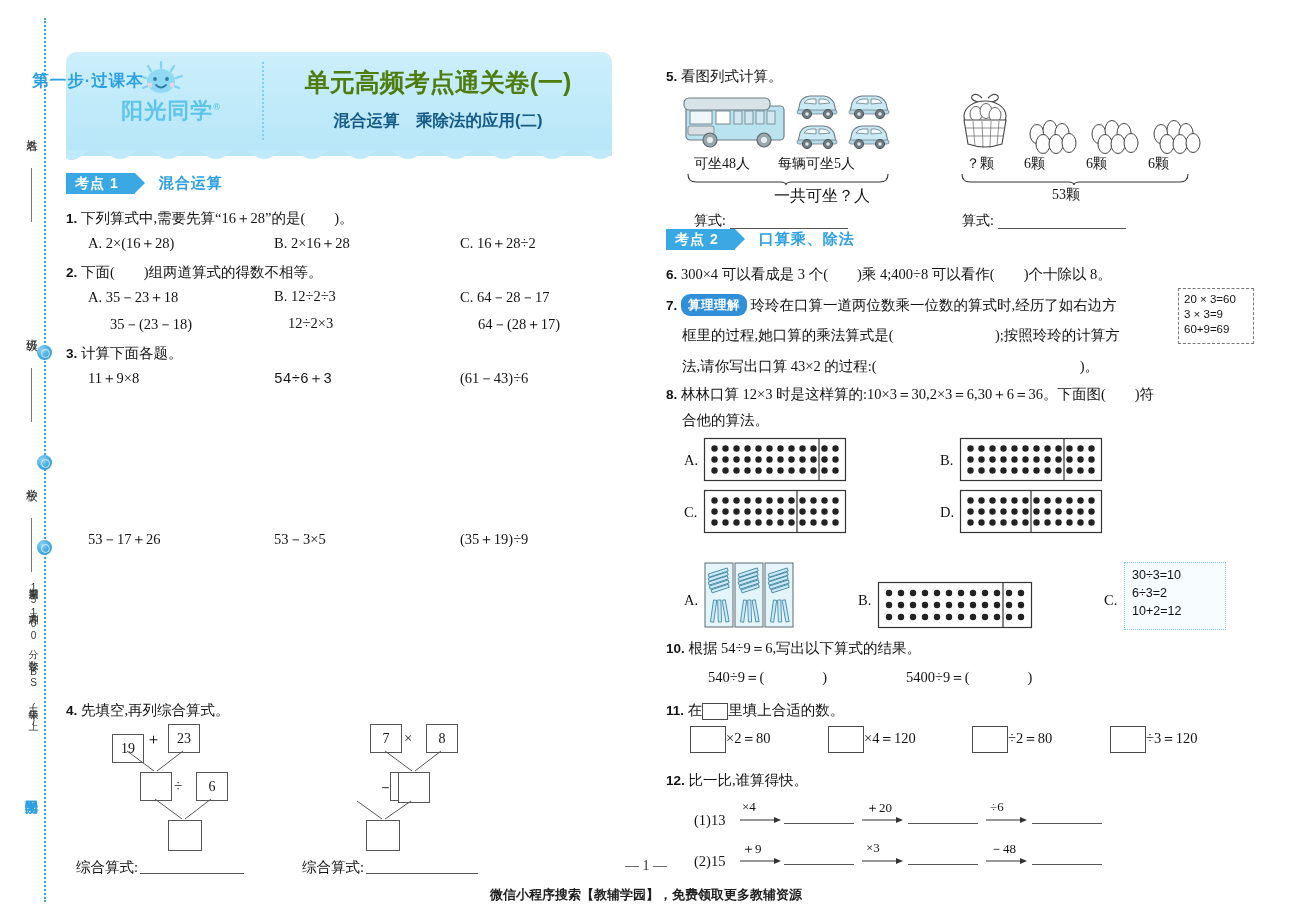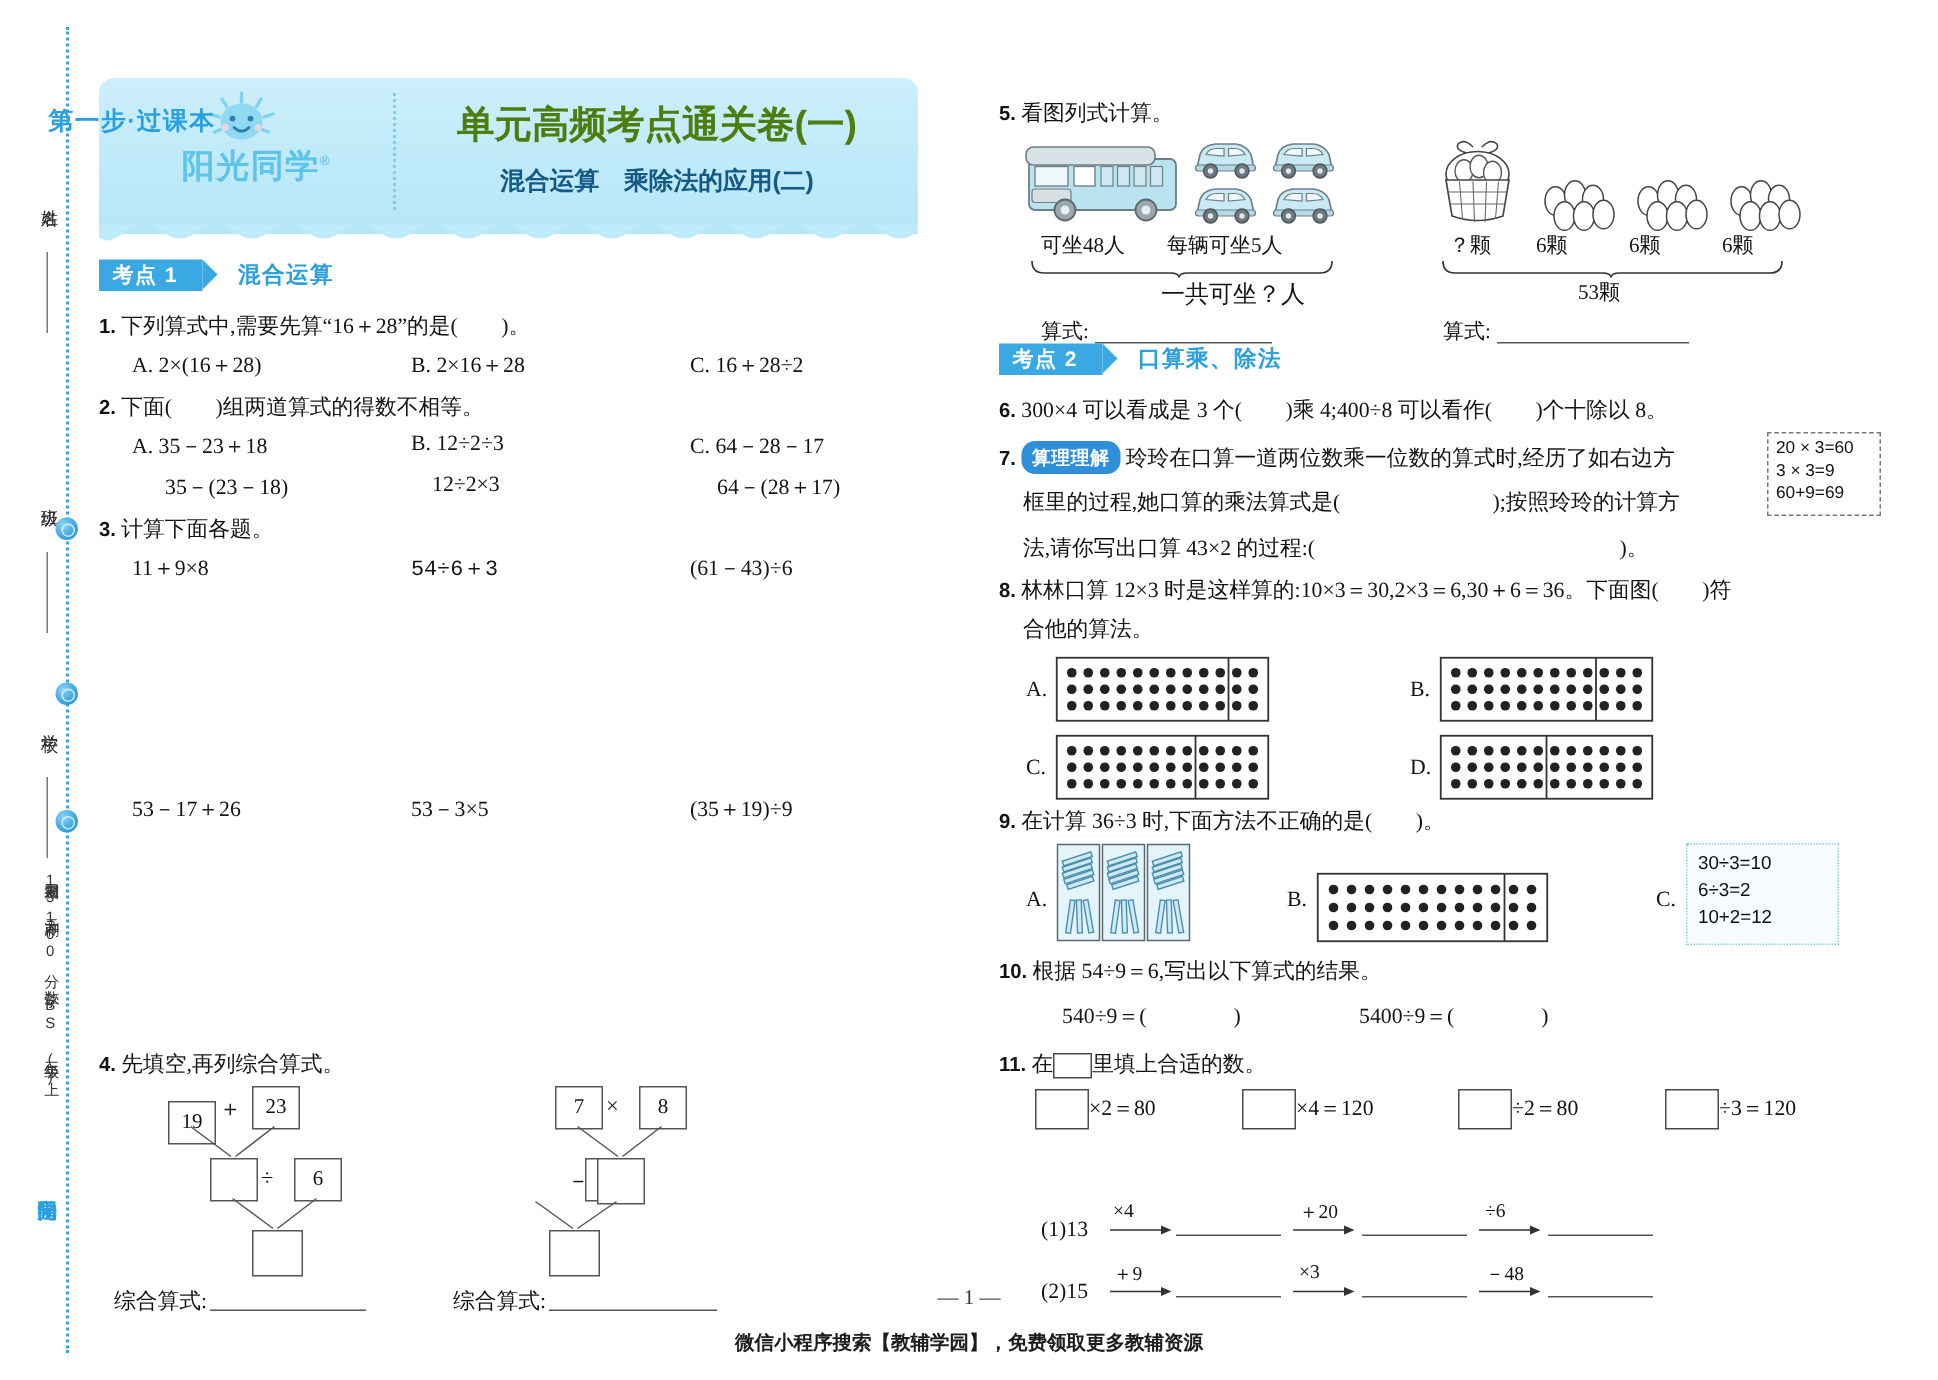--- a/index.html
+++ b/index.html
@@ -547,24 +547,20 @@
         <circle cx="54.5" cy="32.5" r="3.2" fill="#222"></circle>
         <circle cx="65.5" cy="32.5" r="3.2" fill="#222"></circle>
         <circle cx="76.5" cy="32.5" r="3.2" fill="#222"></circle>
         <circle cx="87.5" cy="32.5" r="3.2" fill="#222"></circle>
         <circle cx="98.5" cy="32.5" r="3.2" fill="#222"></circle>
         <circle cx="109.5" cy="32.5" r="3.2" fill="#222"></circle>
         <circle cx="120.5" cy="32.5" r="3.2" fill="#222"></circle>
         <circle cx="131.5" cy="32.5" r="3.2" fill="#222"></circle>
       </svg></div>
 
-  <div class="q" style="left:666px;top:538px;width:570px;">
-    <span class="qn">9.</span>
-    <span>在计算 36÷3 时,下面方法不正确的是(　　)。</span>
-  </div>
 
   <div class="opt" style="left:684px;top:592px;">A.</div>
   <svg style="position:absolute;left:704px;top:562px;" width="92" height="68">
     <g stroke="#5a6a72" stroke-width="1" fill="#e4f4fb">
       <rect x="1" y="1" width="28" height="64"></rect>
       <rect x="31" y="1" width="28" height="64"></rect>
       <rect x="61" y="1" width="28" height="64"></rect>
     </g>
     <g stroke="#4a8ca8" stroke-width="0.9" fill="#cbe9f6">
       <g transform="translate(3,5)">
@@ -666,20 +662,24 @@
   <div style="position:absolute;left:828px;top:726px;">
     <span class="sqbox" style="width:34px;height:25px;"></span><span class="opt" style="position:static;font-size:14.5px;">×4＝120</span>
   </div>
   <div style="position:absolute;left:972px;top:726px;">
     <span class="sqbox" style="width:34px;height:25px;"></span><span class="opt" style="position:static;font-size:14.5px;">÷2＝80</span>
   </div>
   <div style="position:absolute;left:1110px;top:726px;">
     <span class="sqbox" style="width:34px;height:25px;"></span><span class="opt" style="position:static;font-size:14.5px;">÷3＝120</span>
   </div>
 
+  <div class="q" style="left:666px;top:770px;width:570px;">
+    <span class="qn">12.</span>
+    <span>比一比,谁算得快。</span>
+  </div>
 
   <div class="opt" style="left:694px;top:812px;">(1)13</div>
   <div class="opt" style="left:742px;top:799px;font-size:13px;">×4</div>
   <svg style="position:absolute;left:740px;top:816px;" width="42" height="9">
     <line x1="0" y1="4" x2="34" y2="4" stroke="#333" stroke-width="1.1"></line>
     <path d="M34,1 L41,4 L34,7 Z" fill="#333"></path>
   </svg>
   <div class="ruleline" style="left:784px;top:823px;width:70px;"></div>
   <div class="opt" style="left:866px;top:799px;font-size:13px;">＋20</div>
   <svg style="position:absolute;left:862px;top:816px;" width="42" height="9">

